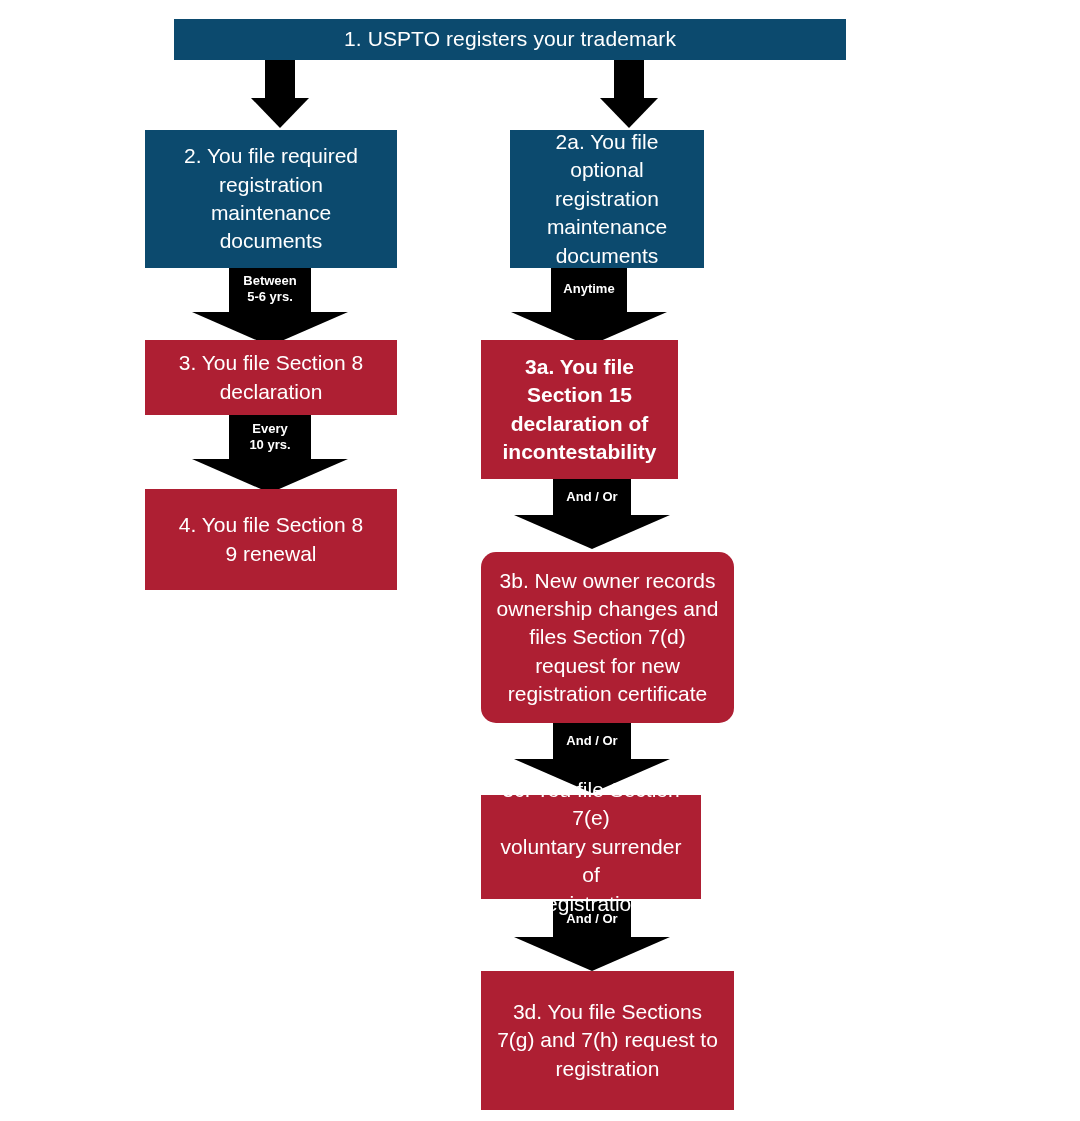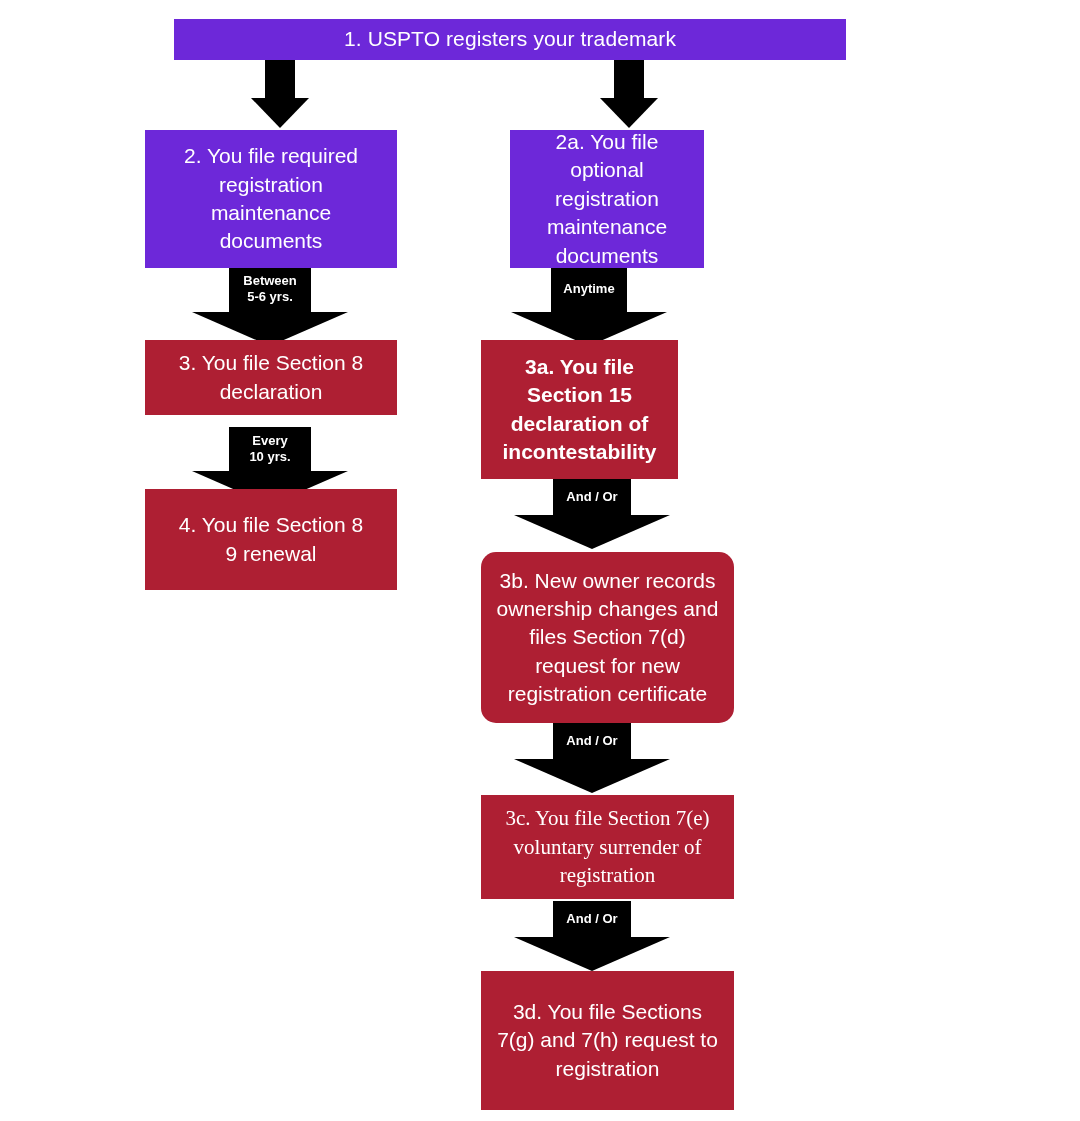--- a/index.html
+++ b/index.html
@@ -26,21 +26,21 @@
     align-items: center;
     justify-content: center;
     text-align: center;
     color: #ffffff;
     line-height: 1.35;
     padding: 6px 10px;
     z-index: 3;
   }
   .node .node-text { display: block; width: 100%; }
 
-  .node.blue { background: #6d28d9; }
+  .node.blue { background: #0c4a6e; }
   .node.red  { background: #ae1f33; }
 
   .node.title-node {
     font-size: 21px;
     letter-spacing: 0.1px;
   }
   .node.body-node {
     font-size: 21px;
   }
 
@@ -146,21 +146,21 @@
     <span class="head"></span>
   </div>
 
   <div class="node red body-node" style="left:145px; top:340px; width:252px; height:75px;">
     <span class="node-text">
         <span class="ln" style="display: block;">3. You file Section 8</span>
         <span class="ln" style="display: block;">declaration</span>
       </span>
   </div>
 
-  <div class="arrow-label" style="left:192px; top:427px; width:156px;">
+  <div class="arrow-label" style="left:192px; top:415px; width:156px;">
     <span class="block" style="width:82px; height:44px;">
         <span class="ln" style="display: block;">Every</span>
         <span class="ln" style="display: block;">10 yrs.</span>
       </span>
     <span class="head"></span>
   </div>
 
   <div class="node red body-node" style="left:145px; top:489px; width:252px; height:101px;">
     <span class="node-text">
         <span class="ln" style="display: block;">4. You file Section 8</span>
@@ -201,21 +201,21 @@
       </span>
   </div>
 
   <div class="arrow-label" style="left:514px; top:723px; width:156px;">
     <span class="block" style="width:78px; height:36px;">
         <span class="ln" style="display: block;">And / Or</span>
       </span>
     <span class="head"></span>
   </div>
 
-  <div class="node red body-node" style="left:481px; top:795px; width:253px; height:104px;font-family:Liberation Serif, serif;">
+  <div class="node red body-node" style="left:481px; top:795px; width:220px; height:104px;">
     <span class="node-text">
         <span class="ln" style="display: block;">3c. You file Section 7(e)</span>
         <span class="ln" style="display: block;">voluntary surrender of</span>
         <span class="ln" style="display: block;">registration</span>
       </span>
   </div>
 
   <div class="arrow-label" style="left:514px; top:901px; width:156px;">
     <span class="block" style="width:78px; height:36px;">
         <span class="ln" style="display: block;">And / Or</span>

